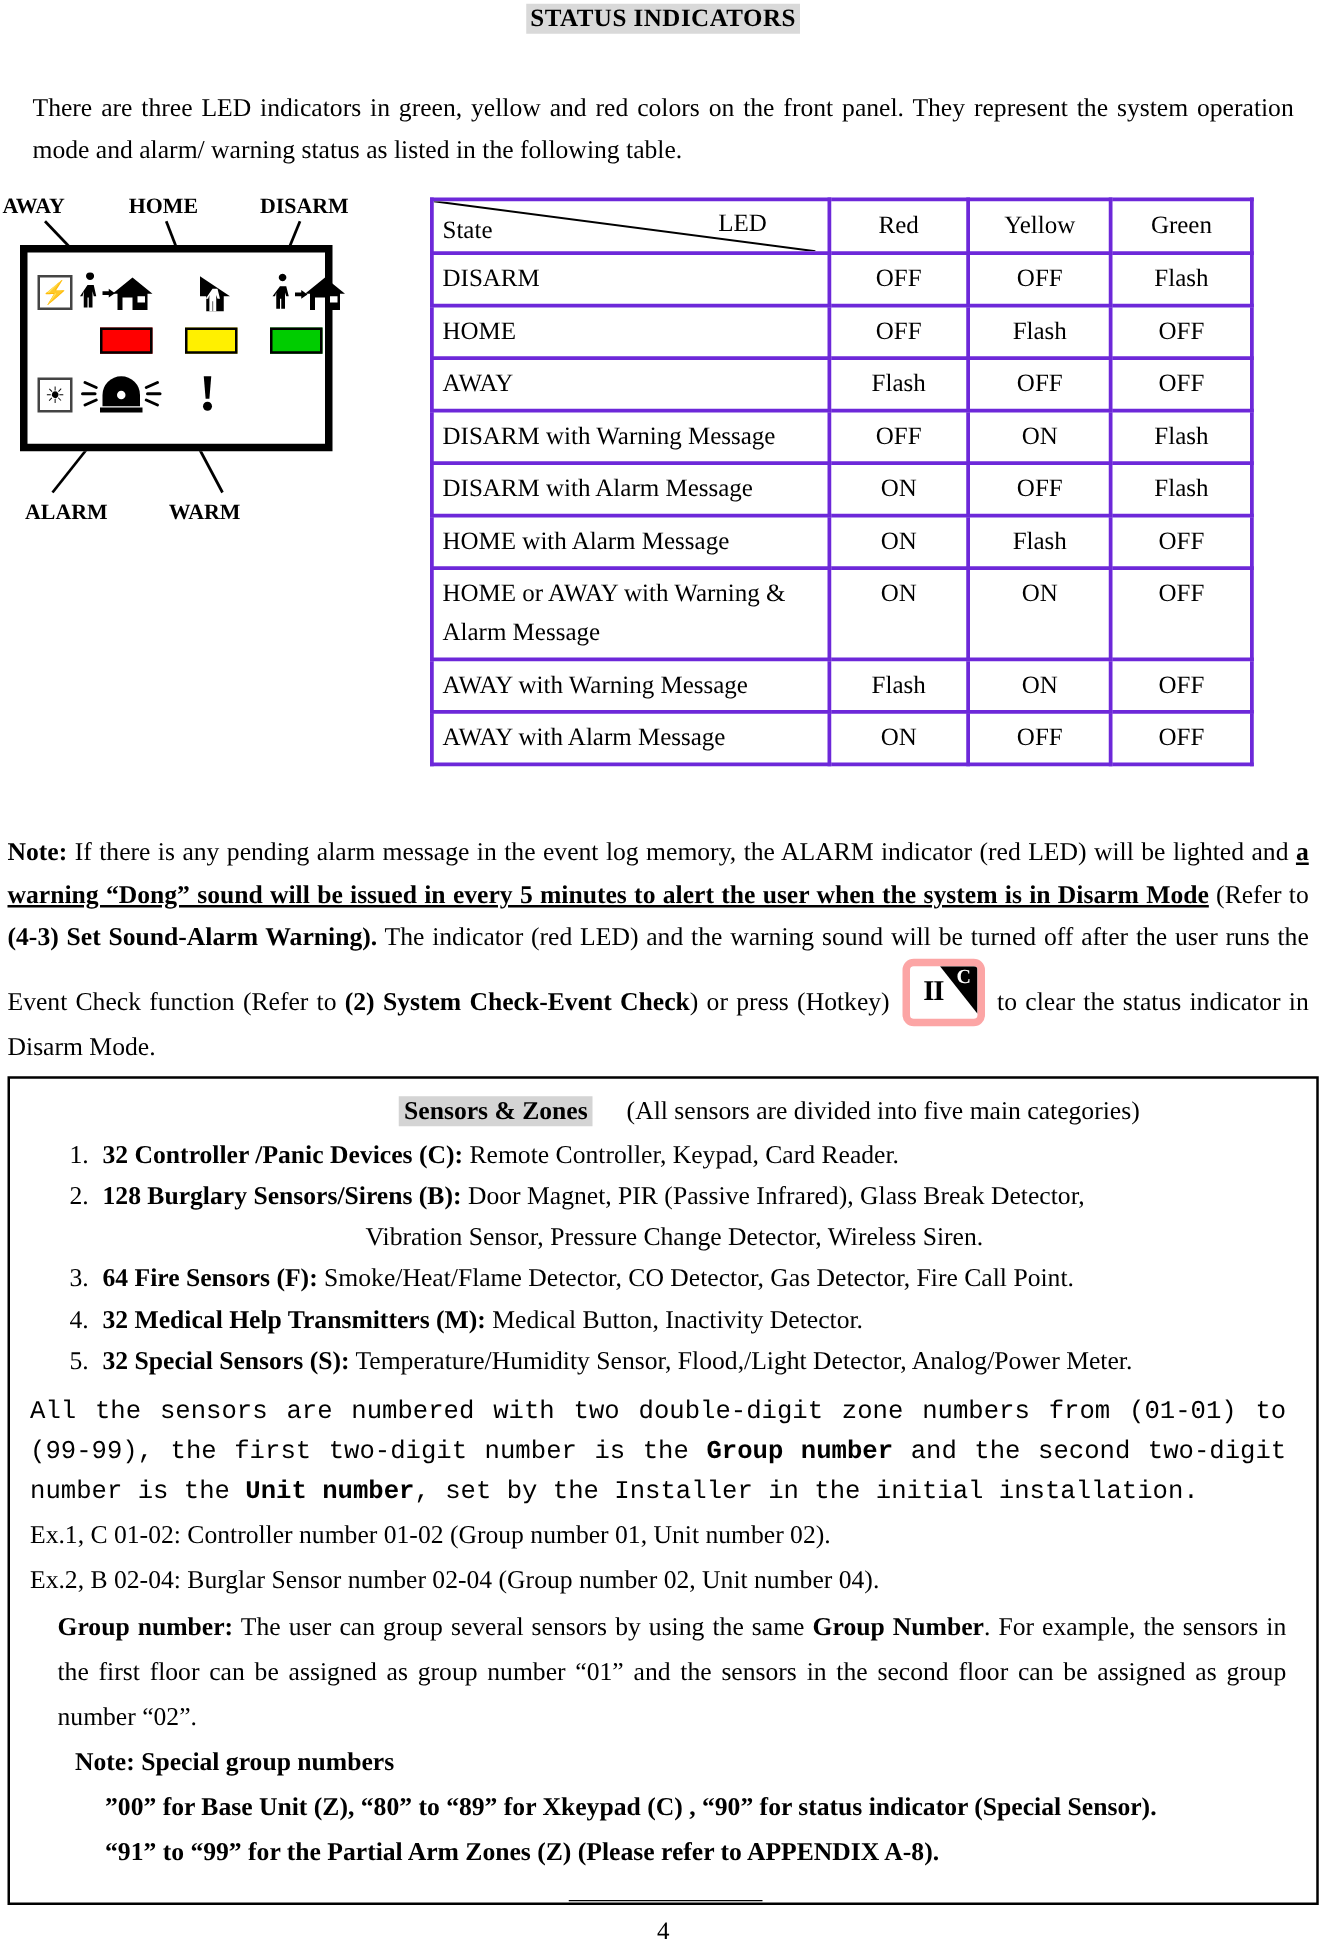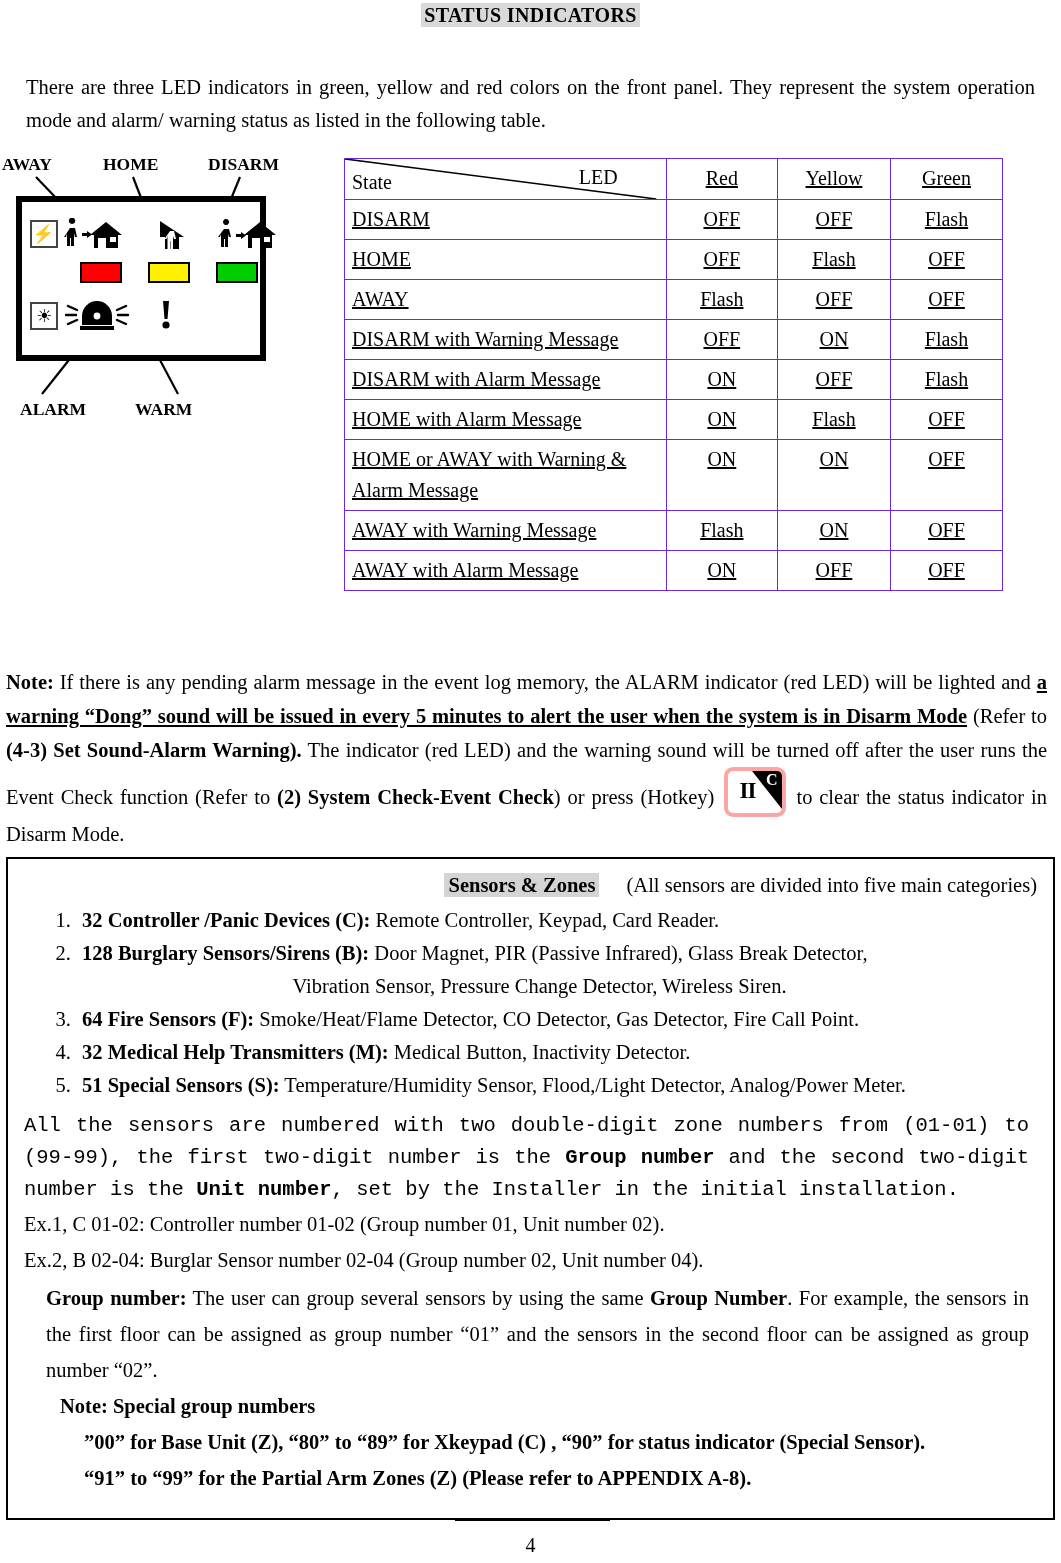--- a/index.html
+++ b/index.html
@@ -125,27 +125,26 @@
   .status-table {
     position: absolute;
     left: 344px;
     top: 9px;
     width: 659px;
     border-collapse: collapse;
     font-size: 20px;
     font-family: "Liberation Serif", serif;
   }
   .status-table td, .status-table th {
-    border: 1px solid #6d28d9;
+    border: 3px solid #6d28d9;
     padding: 4px 7px;
     text-align: left;
     font-weight: normal;
     vertical-align: top;
     line-height: 31px;
-    text-decoration: underline;
   }
   .status-table td.state-col { width: 340px; }
   .status-table td.v { width: 104px; text-align: center; }
   .hdr-cell {
     position: relative;
     height: 40px;
     padding: 0 !important;
     overflow: hidden;
   }
   .hdr-state {
@@ -176,21 +175,21 @@
     text-justify: inter-word;
     padding: 0 14px 0 6px;
   }
   b.u { font-weight: bold; text-decoration: underline; }
 
   .hotkey {
     display: inline-block;
     position: relative;
     width: 54px;
     height: 42px;
-    border: 4px solid #fca5a5;
+    border: 6px solid #fca5a5;
     border-radius: 9px;
     vertical-align: -13px;
     margin: 0 10px;
     overflow: hidden;
     background: #fff;
   }
   .hotkey .pause {
     position: absolute;
     left: 11px; top: 8px;
     font-size: 23px;
@@ -216,21 +215,21 @@
 
   
   .sensor-box {
     margin: 6px 6px 0 6px;
     border: 2px solid #000;
     padding: 10px 16px 22px 16px;
     font-size: 20.5px;
     line-height: 33px;
   }
   .sz-title-row {
-    text-align: right;
+    text-align: center;
     padding-left: 170px;
     margin-bottom: 2px;
   }
   .sz-title {
     font-weight: bold;
     background: #d4d4d4;
     padding: 1px 4px;
   }
   .sz-sub { margin-left: 22px; }
 
@@ -469,21 +468,21 @@
       <b>128 Burglary Sensors/Sirens (B):</b><span> Door Magnet, PIR (Passive Infrared), Glass Break Detector,</span>
       <span class="sz-cont">Vibration Sensor, Pressure Change Detector, Wireless Siren.</span>
     </li>
     <li>
       <b>64 Fire Sensors (F):</b><span> Smoke/Heat/Flame Detector, CO Detector, Gas Detector, Fire Call Point.</span>
     </li>
     <li>
       <b>32 Medical Help Transmitters (M):</b><span> Medical Button, Inactivity Detector.</span>
     </li>
     <li>
-      <b>51 Special Sensors (S):</b><span> Temperature/Humidity Sensor, Flood,/Light Detector, Analog/Power Meter.</span>
+      <b>32 Special Sensors (S):</b><span> Temperature/Humidity Sensor, Flood,/Light Detector, Analog/Power Meter.</span>
     </li>
   </ol>
 
   <div class="zone-para">
     <span>All the sensors are numbered with two double-digit zone numbers from (01-01) to (99-99), the first two-digit number is the </span><b>Group number</b><span> and the second two-digit number is the </span><b>Unit number</b><span>, set by the Installer in the initial installation.</span>
   </div>
 
   <div class="ex-line">Ex.1, C 01-02: Controller number 01-02 (Group number 01, Unit number 02).</div>
   <div class="ex-line">Ex.2, B 02-04: Burglar Sensor number 02-04 (Group number 02, Unit number 04).</div>
 

